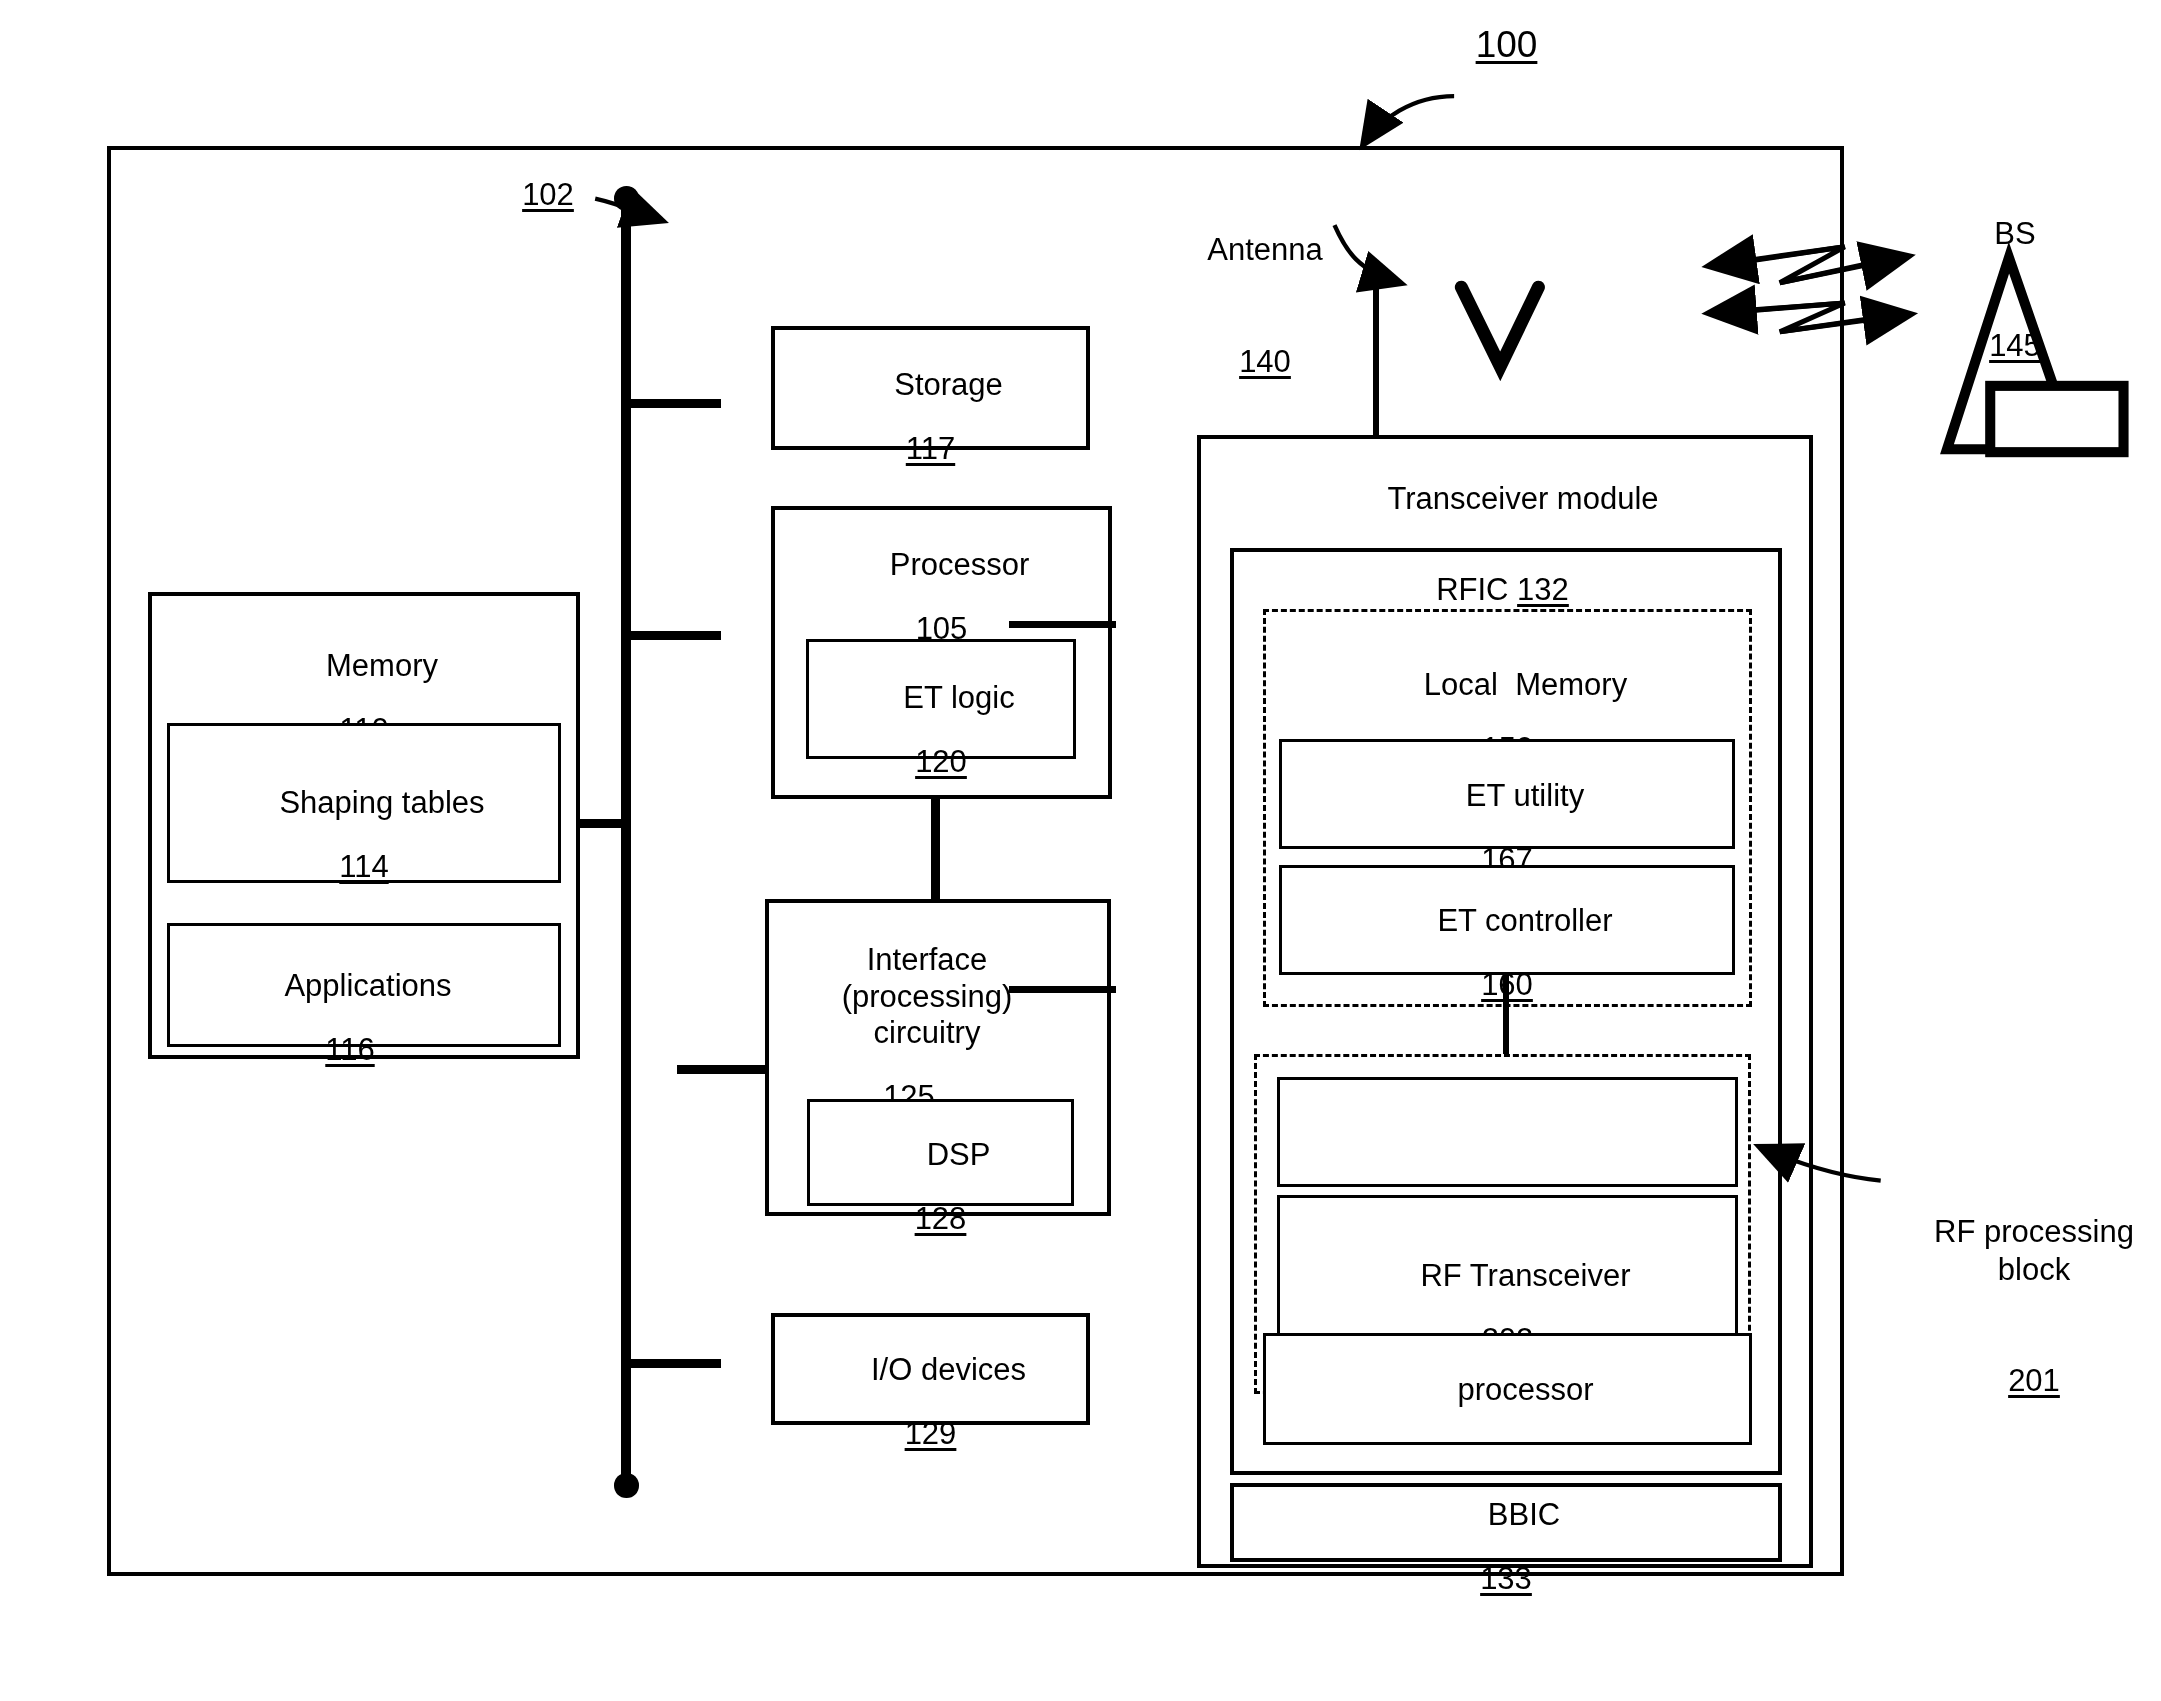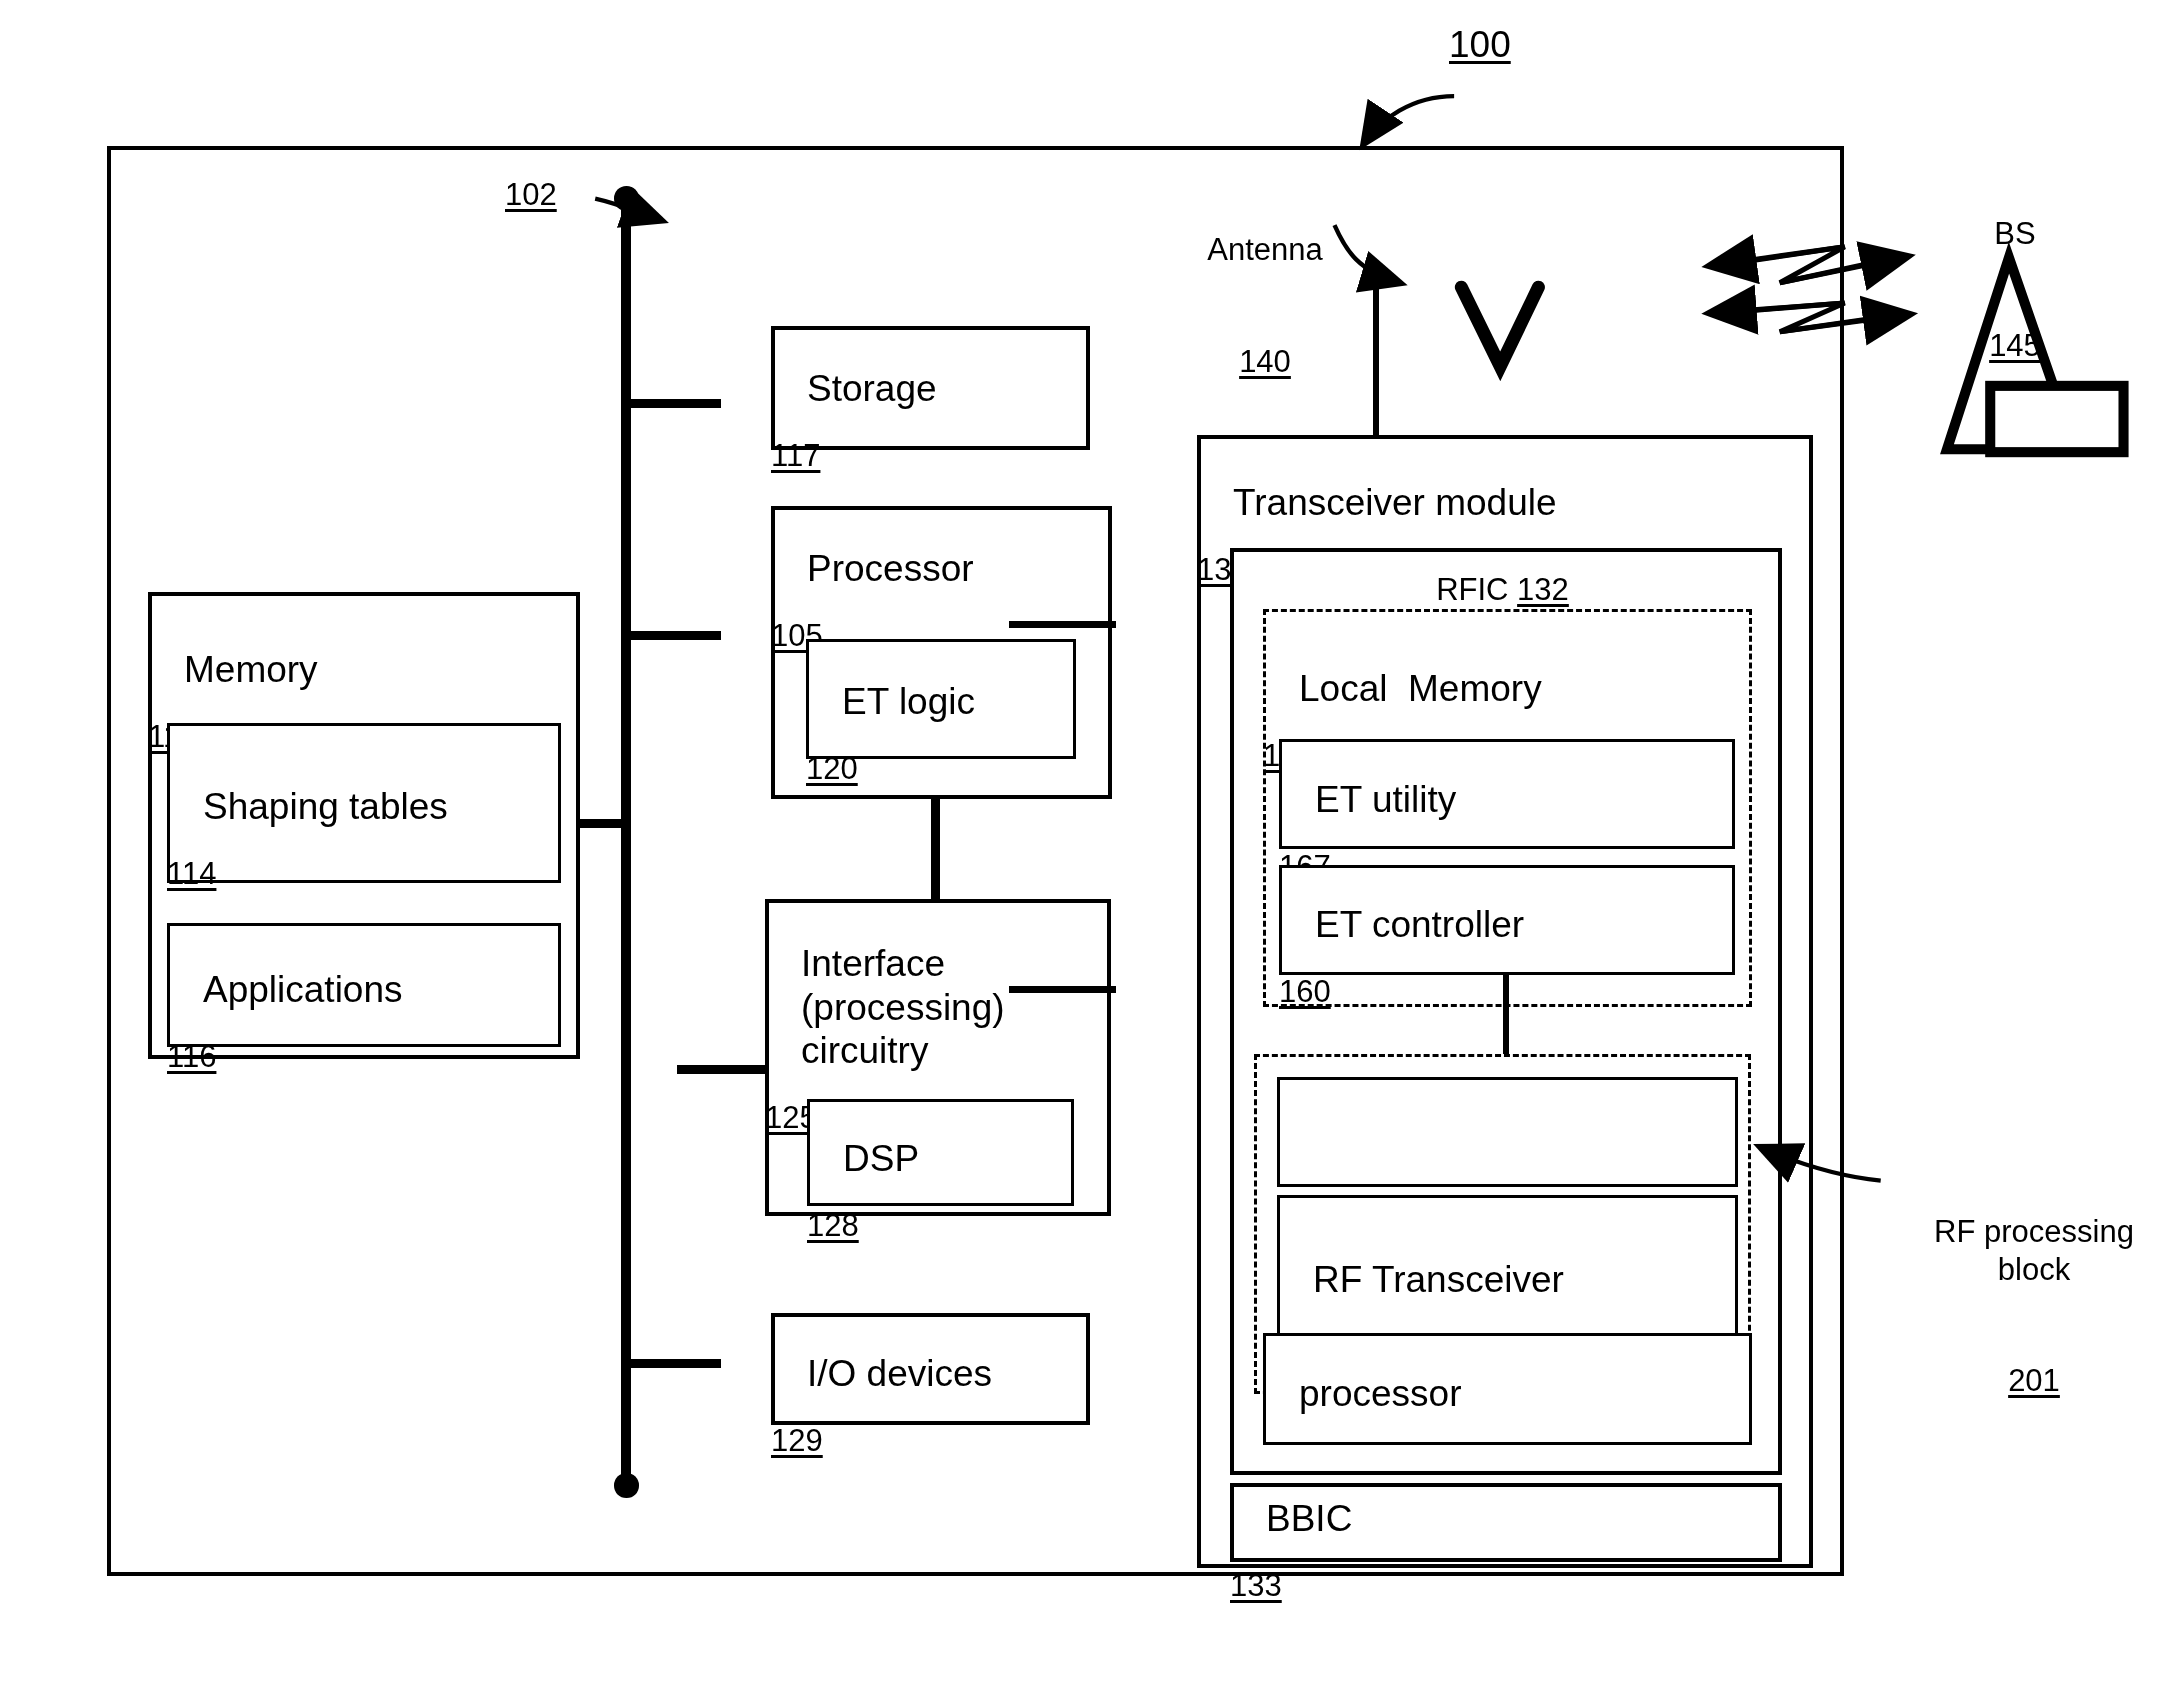--- a/index.html
+++ b/index.html
@@ -21,25 +21,26 @@
     background: #fff;
     box-sizing: border-box;
   }
   .box.thin { border-width: 3.6px; }
   .box.dashed {
     border-style: dashed;
     border-width: 3.6px;
   }
   .lbl {
     position: absolute;
+    text-align: center;
     line-height: 1.18;
     white-space: pre;
   }
   .title {
-    font-size: 37px;
+    font-size: 31px;
     padding-left: 36px;
   }
   .num {
     font-size: 31px;
     text-decoration: underline;
     text-underline-offset: 4.3px;
     text-decoration-thickness: 2.9px;
   }
   .cap {
     position: absolute;

